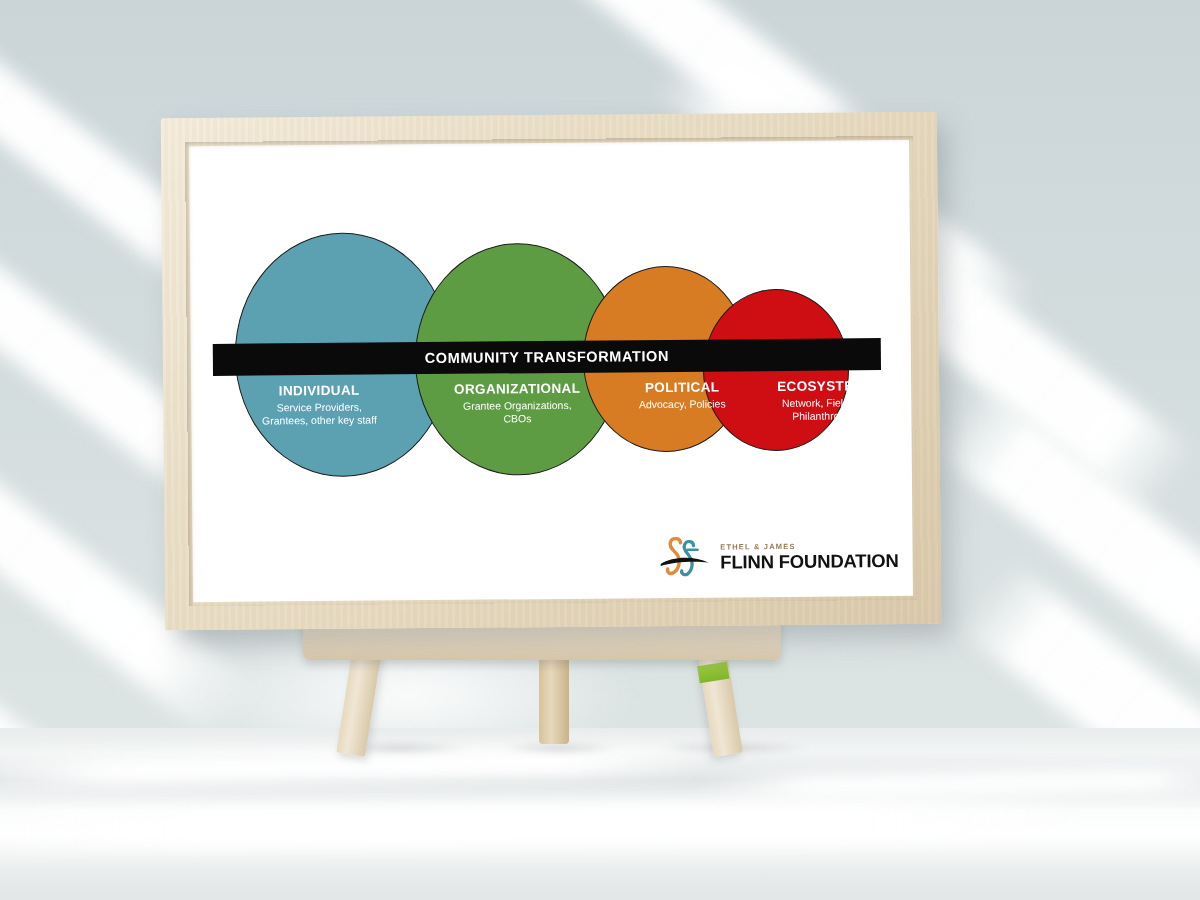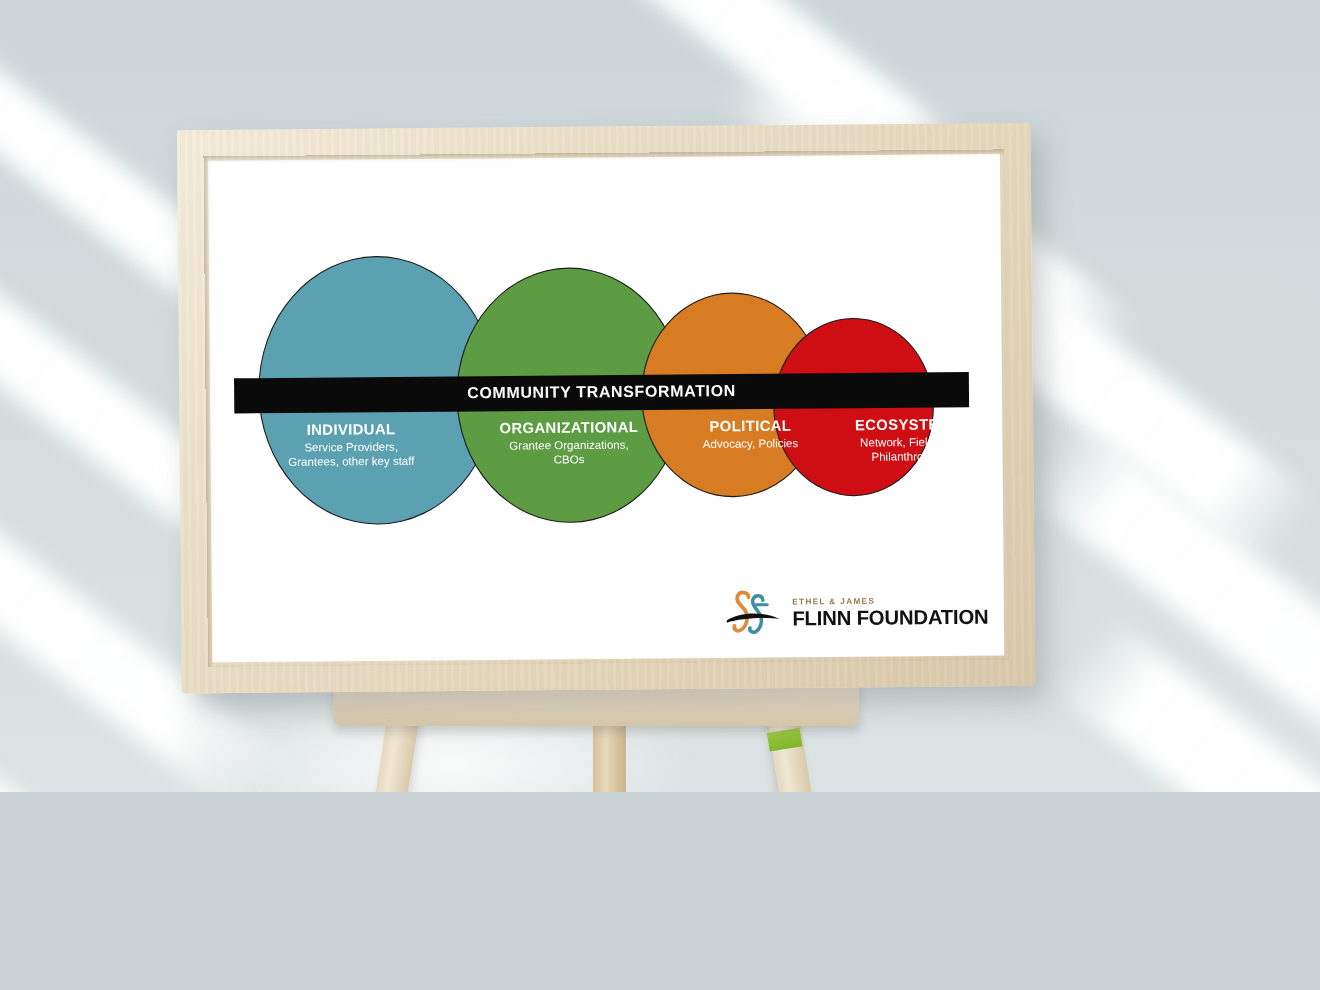--- a/index.html
+++ b/index.html
@@ -1,21 +1,21 @@
 <!DOCTYPE html>
 <html><head>
 <meta charset="utf-8">
 <style>
   html,body{margin:0;padding:0;}
   body{
     width:1200px;height:900px;overflow:hidden;
     font-family:"Liberation Sans",sans-serif;
     background:#c9d3d6;
   }
-  #scene{position:relative;width:1200px;height:720px;overflow:hidden;}
+  #scene{position:relative;width:1200px;height:900px;overflow:hidden;}
 
   
   .wall{
     position:absolute;left:0;top:0;width:1200px;height:760px;
     background:
       linear-gradient(180deg,#cbd5d8 0%,#d3dcdd 45%,#dde4e4 100%);
   }
   
   .streak{
     position:absolute;

